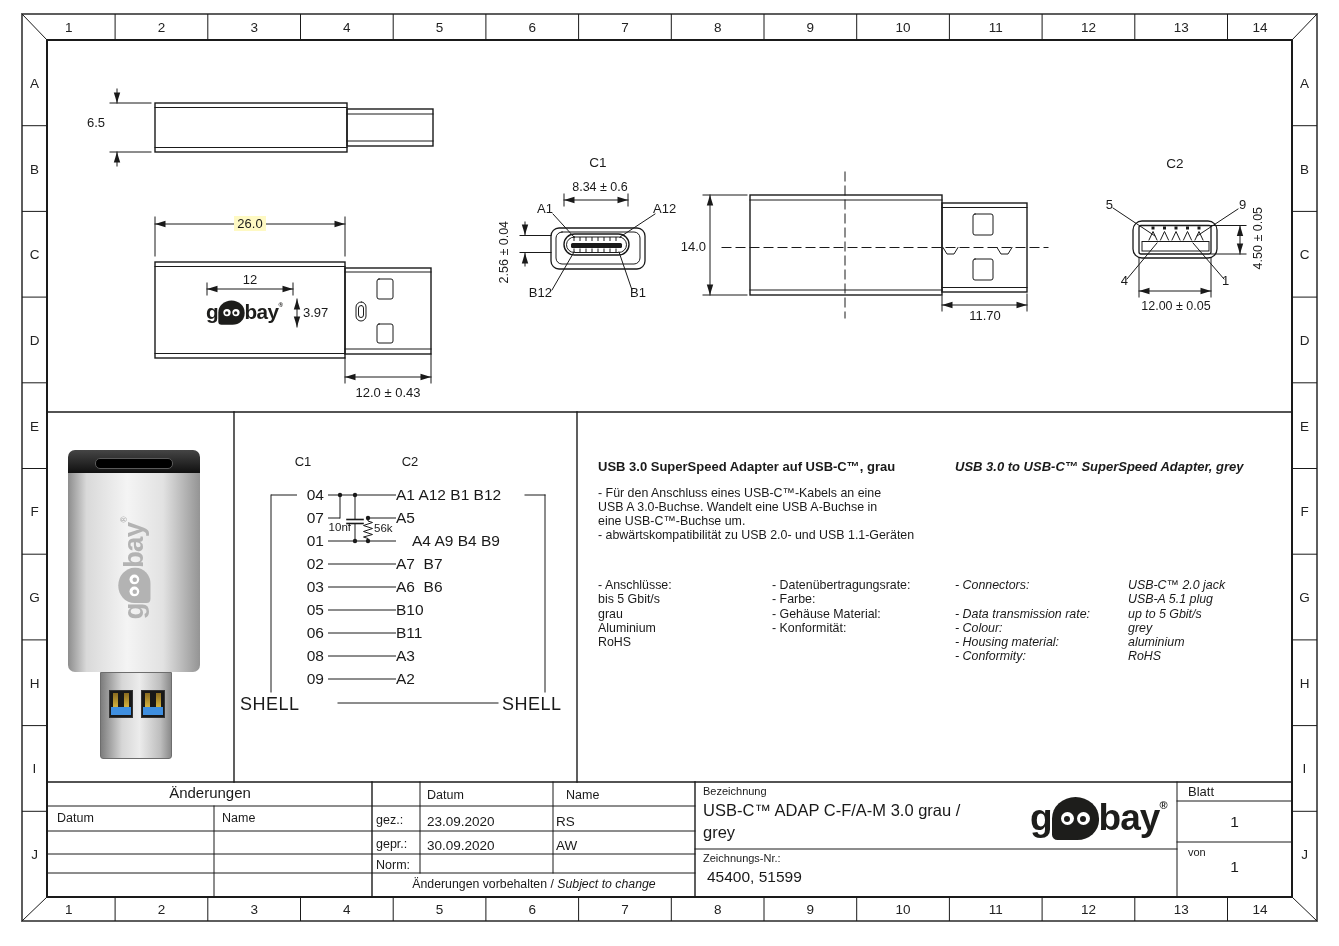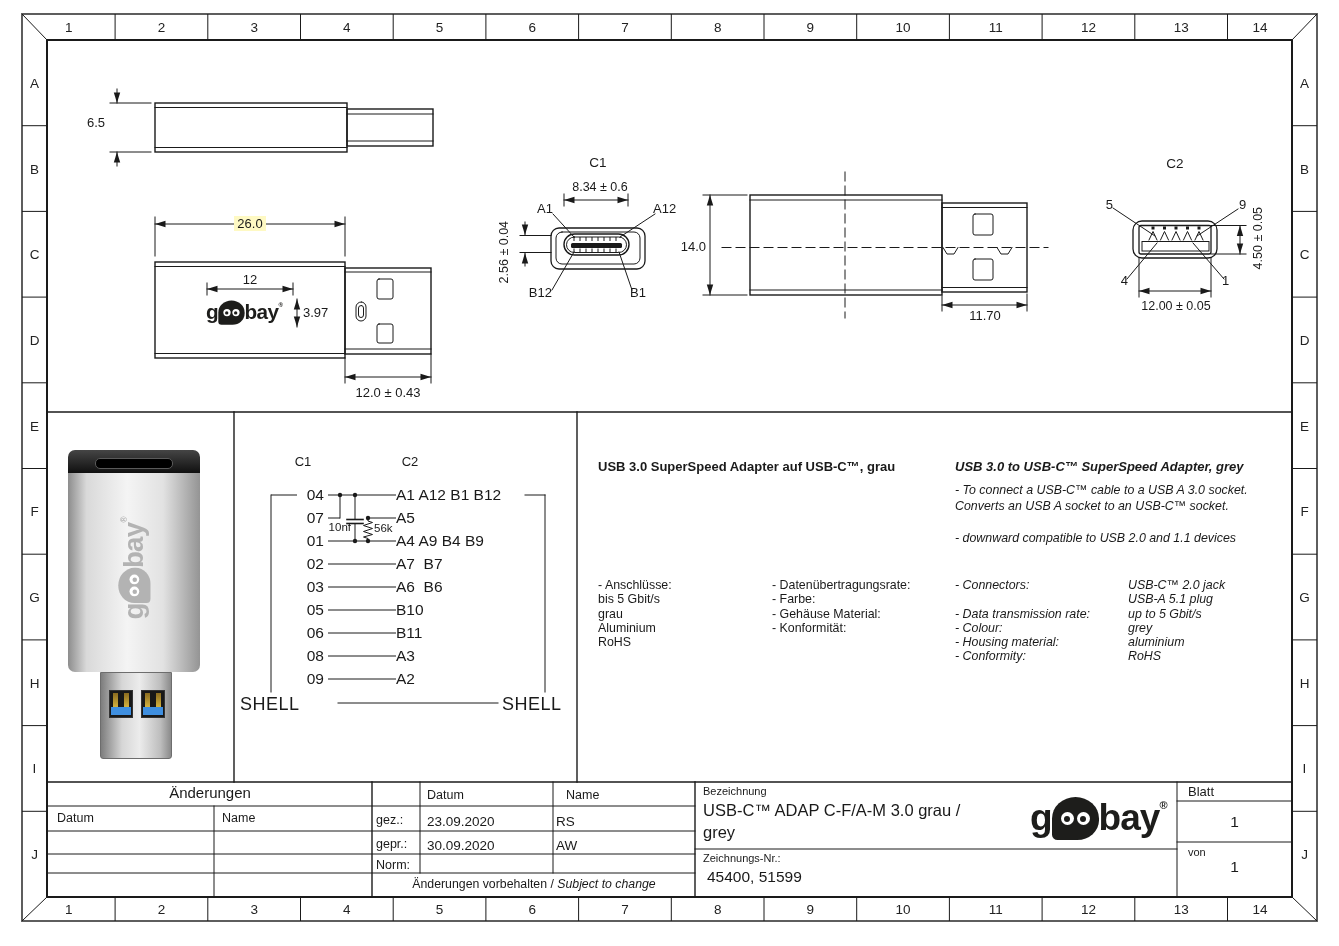--- a/index.html
+++ b/index.html
@@ -323,53 +323,53 @@
   <span class="t c" style="left:395px;top:455px;width:30px;font-size:13px">C2</span>
   <span class="t r small" style="left:318px;top:521px;width:33px">10nf</span>
   <span class="t small" style="left:374px;top:522px">56k</span>
   <span class="t shell" style="left:240px;top:694px">SHELL</span>
   <span class="t shell" style="left:502px;top:694px">SHELL</span>
 <span class="pin-c1" style="top: 486px;">04</span>
       <span class="pin-c2" style="top: 486px;">A1 A12 B1 B12</span>
       <span class="pin-c1" style="top: 509px;">07</span>
       <span class="pin-c2" style="top: 509px;">A5</span>
       <span class="pin-c1" style="top: 532px;">01</span>
-      <span class="pin-c2" style="top: 532px;">A4 A9 B4 B9</span>
+      <span class="pin-c2" style="top: 532px; margin-left: 16px;">A4 A9 B4 B9</span>
       <span class="pin-c1" style="top: 555px;">02</span>
       <span class="pin-c2" style="top: 555px;">A7  B7</span>
       <span class="pin-c1" style="top: 578px;">03</span>
       <span class="pin-c2" style="top: 578px;">A6  B6</span>
       <span class="pin-c1" style="top: 601px;">05</span>
       <span class="pin-c2" style="top: 601px;">B10</span>
       <span class="pin-c1" style="top: 624px;">06</span>
       <span class="pin-c2" style="top: 624px;">B11</span>
       <span class="pin-c1" style="top: 647px;">08</span>
       <span class="pin-c2" style="top: 647px;">A3</span>
       <span class="pin-c1" style="top: 670px;">09</span>
       <span class="pin-c2" style="top: 670px;">A2</span>
     </div>
 
 <div class="deblock b" style="left:598px;top:459px;position:absolute;font-size:13px">USB 3.0 SuperSpeed Adapter auf USB-C™, grau</div>
+<div class="deblock pre" style="left:598px;top:486px;position:absolute;width:360px;line-height:14.1px">- Für den Anschluss eines USB-C™-Kabels an eine
+  USB A 3.0-Buchse. Wandelt eine USB A-Buchse in
+  eine USB-C™-Buchse um.
+- abwärtskompatibilität zu USB 2.0- und USB 1.1-Geräten</div>
 <div class="deblock specs" style="left:598px;top:578px;position:absolute;width:365px">
       <div>- Anschlüsse:</div>
       <div>- Datenübertragungsrate:</div>
       <div>bis 5 Gbit/s</div>
       <div>- Farbe:</div>
       <div>grau</div>
       <div>- Gehäuse Material:</div>
       <div>Aluminium</div>
       <div>- Konformität:</div>
       <div>RoHS</div>
     </div>
 
 <div class="deblock en b" style="left:955px;top:459px;position:absolute;font-size:13px">USB 3.0 to USB-C™ SuperSpeed Adapter, grey</div>
-<div class="deblock en pre" style="left:955px;top:482px;position:absolute;width:345px;line-height:16px">- To connect a USB-C™ cable to a USB A 3.0 socket.
-  Converts an USB A socket to an USB-C™ socket.
-
-- downward compatible to USB 2.0 and 1.1 devices</div>
 <div class="deblock en specs" style="left:955px;top:578px;position:absolute;width:345px;grid-template-columns:173px auto">
       <div>- Connectors:</div>
       <div>USB-C™ 2.0 jack
 USB-A 5.1 plug</div>
       <div>- Data transmission rate:</div>
       <div>up to 5 Gbit/s</div>
       <div>- Colour:</div>
       <div>grey</div>
       <div>- Housing material:</div>
       <div>aluminium</div>

